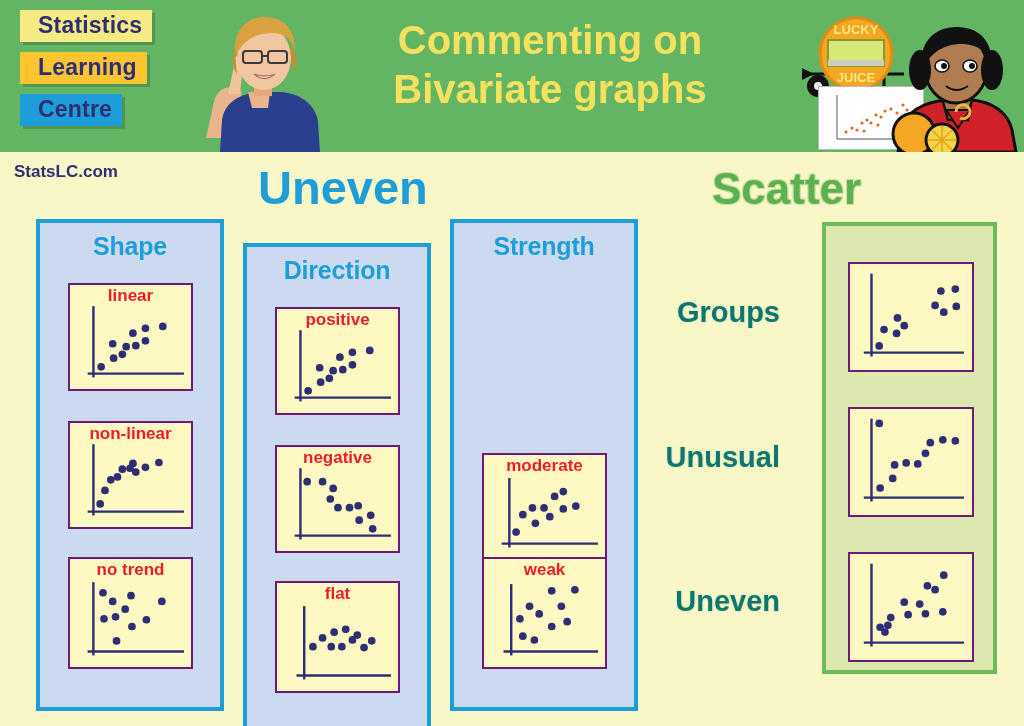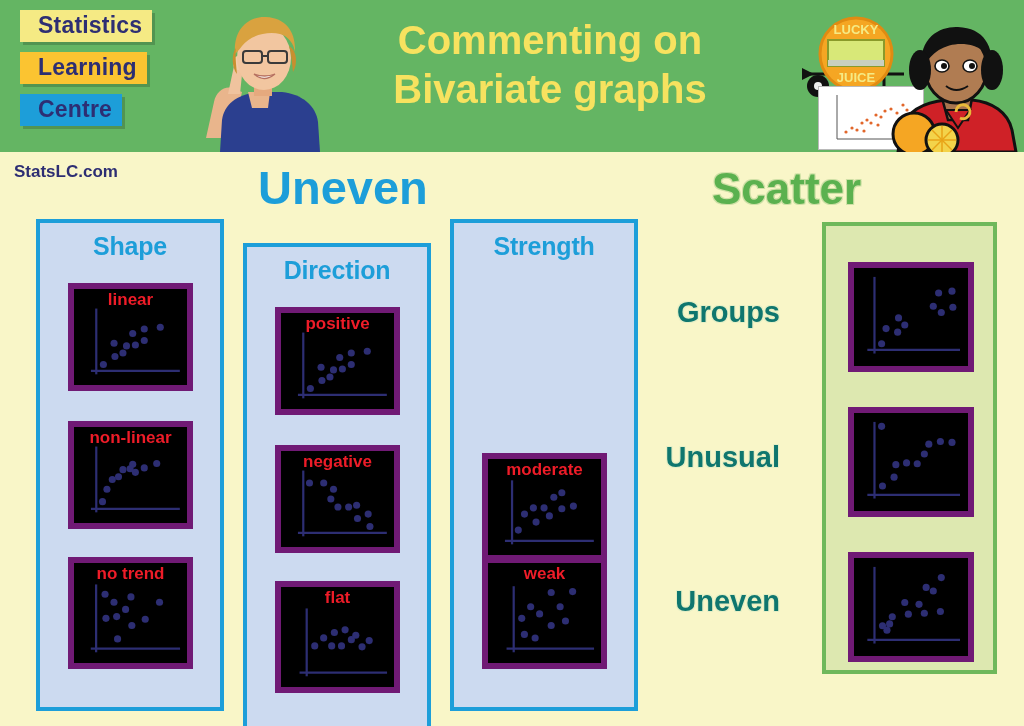--- a/index.html
+++ b/index.html
@@ -105,22 +105,22 @@
   .panel-scatter {
     position: absolute;
     background: #dde8b0;
     border: 4px solid #6fb85b;
     box-sizing: border-box;
   }
 
   
   .graph-card {
     position: absolute;
-    background: #000000;
-    border: 6px solid #701a75;
+    background: #fef9c3;
+    border: 2px solid #701a75;
     box-sizing: border-box;
   }
   .graph-label {
     position: absolute;
     left: 0; right: 0;
     text-align: center;
     color: #ee1c28;
     font-size: 17px;
     font-weight: bold;
     top: 2px;

